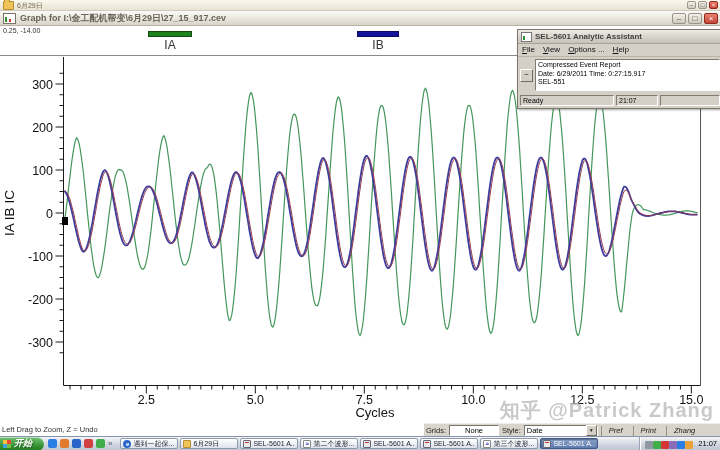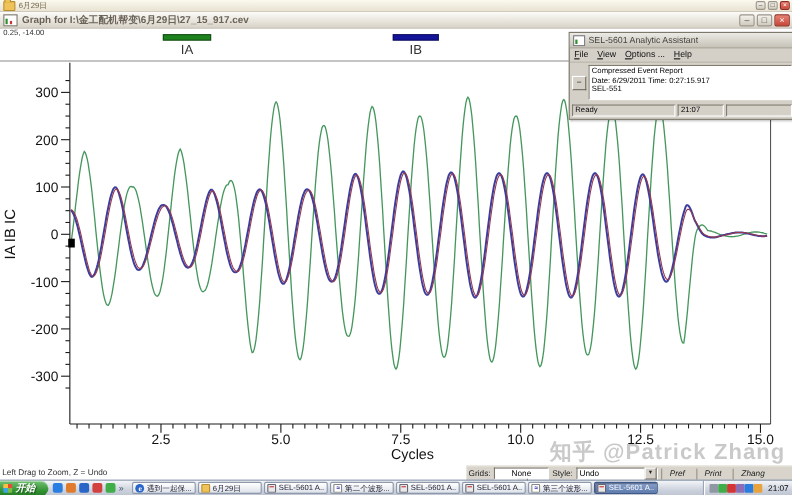--- a/index.html
+++ b/index.html
@@ -42,21 +42,21 @@
   #chart-svg{position:absolute;left:0;top:0;z-index:1;}
 
   
   #dialog{position:absolute;left:517px;top:29px;width:206px;height:80px;z-index:5;
           background:#d4d0c8;border:1px solid #7c786c;box-shadow:1px 1px 2px rgba(0,0,0,.35);
           box-sizing:border-box;display:flex;flex-direction:column;}
   .dlg-title{height:13px;background:linear-gradient(#eceae5,#c6c2b8);display:flex;align-items:center;
              gap:3px;padding-left:3px;border-bottom:1px solid #a8a396;flex:0 0 auto;}
   .dlg-ico{width:9px;height:8px;background:#fff;border:1px solid #777;position:relative;}
   .dlg-ico::before{content:"";position:absolute;left:1px;bottom:1px;width:2px;height:4px;background:#2e8f2e;}
-  .dlg-title-text{font-size:8px;font-weight:normal;color:#44423c;white-space:nowrap;}
+  .dlg-title-text{font-size:8px;font-weight:bold;color:#44423c;white-space:nowrap;}
   #dialog-menu{height:12px;display:flex;align-items:center;gap:8px;padding-left:4px;
                border-bottom:1px solid #b9b5aa;flex:0 0 auto;}
   .menu-item{font-size:8px;color:#111;line-height:1;cursor:default;}
   .dlg-body{flex:1;display:flex;align-items:stretch;padding:2px;gap:2px;min-height:0;}
   .mini-btn{width:13px;height:13px;align-self:center;font-size:8px;line-height:10px;text-align:center;
             background:#d4d0c8;border:1px solid;border-color:#fff #6f6b60 #6f6b60 #fff;color:#222;padding:0;}
   .report-area{flex:1;background:#fff;border:1px solid;border-color:#807c70 #fff #fff #807c70;
                padding:1px 2px;overflow:hidden;}
   .report-line{font-size:7px;line-height:8.5px;color:#000;white-space:nowrap;}
   .dlg-status{height:13px;display:flex;gap:2px;align-items:center;padding:1px 2px;flex:0 0 auto;}
@@ -295,21 +295,21 @@
 
   <div id="hint">Left Drag to Zoom, Z = Undo</div>
   <div id="controls">
     <span class="ctl-label">Grids:</span>
     <span class="combo" id="combo-grids">
       <span class="combo-val">None</span>
       <span class="combo-arrow">▼</span>
     </span>
     <span class="ctl-label">Style:</span>
     <span class="combo" id="combo-style">
-      <span class="combo-val">Undo</span>
+      <span class="combo-val">Date</span>
       <span class="combo-arrow">▼</span>
     </span>
     <span class="flat-btn">Pref</span>
     <span class="flat-btn">Print</span>
     <span class="flat-btn">Zhang</span>
   </div>
 
   <div id="watermark">知乎 @Patrick Zhang</div>
 
   <div id="taskbar">

